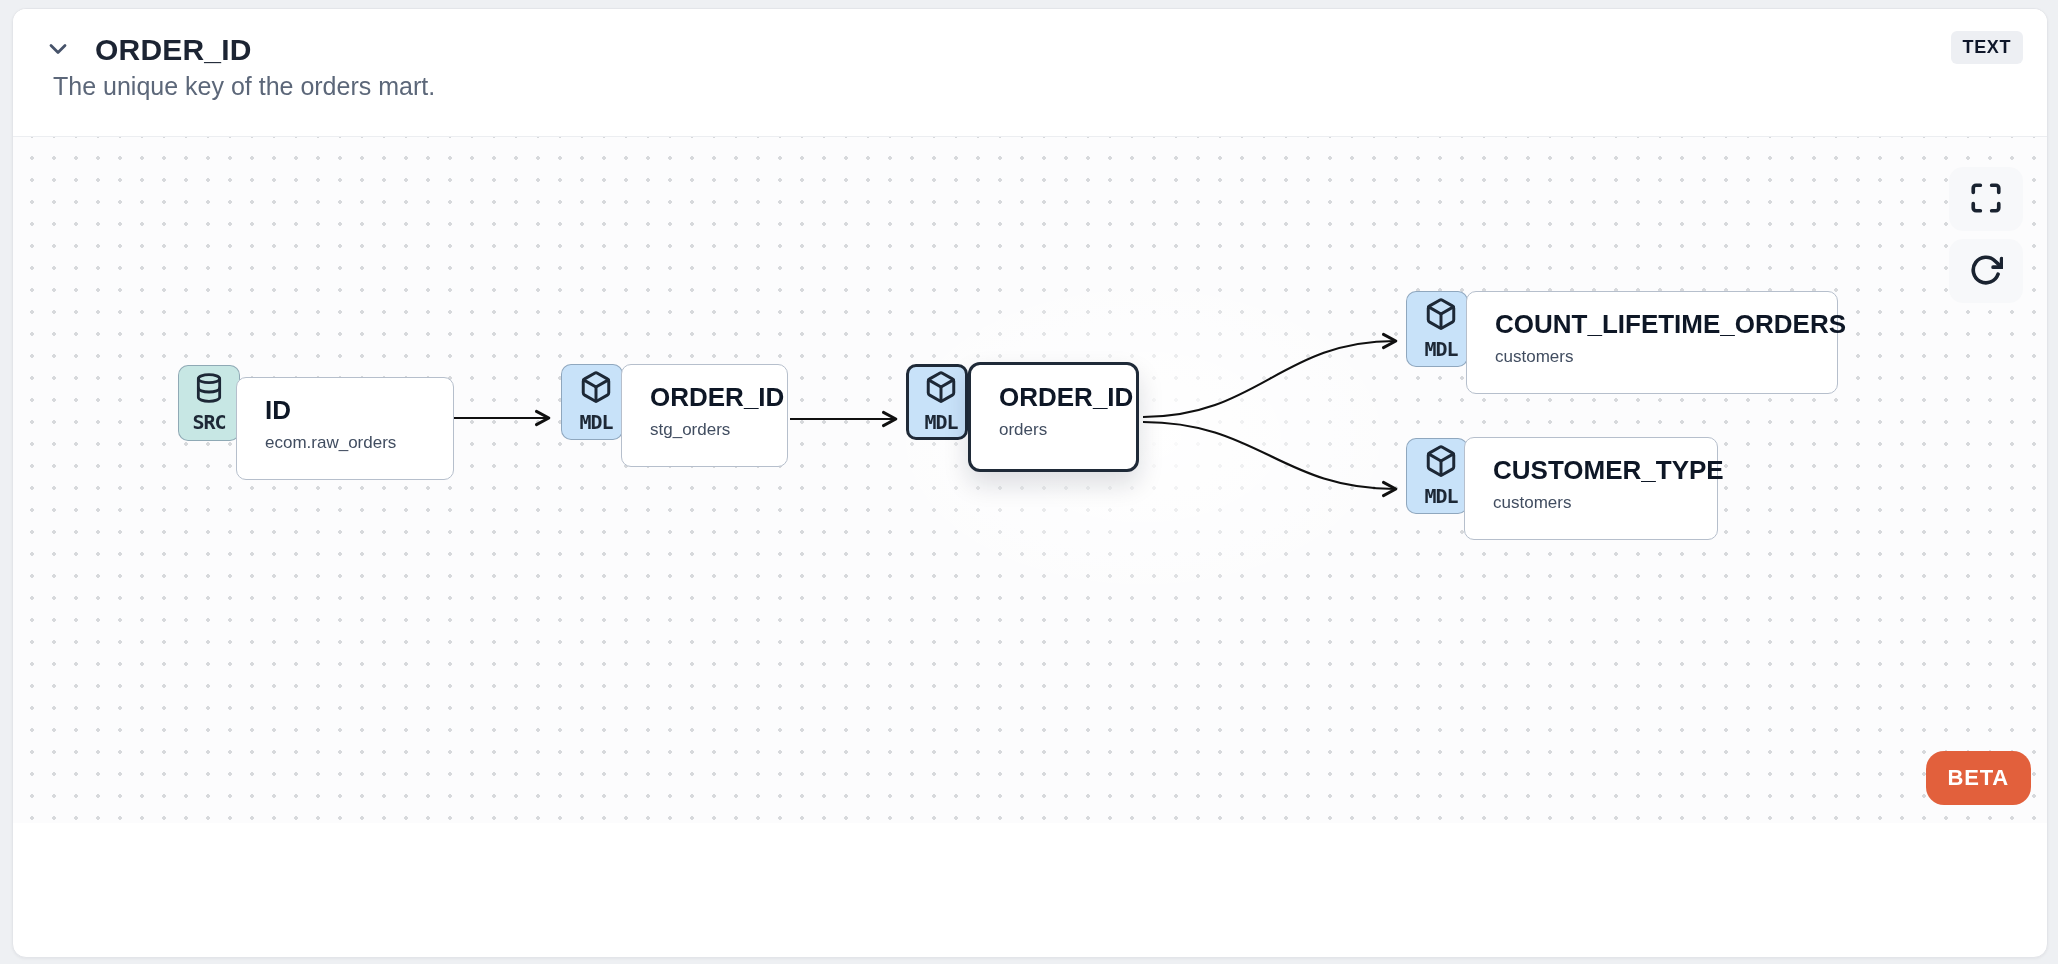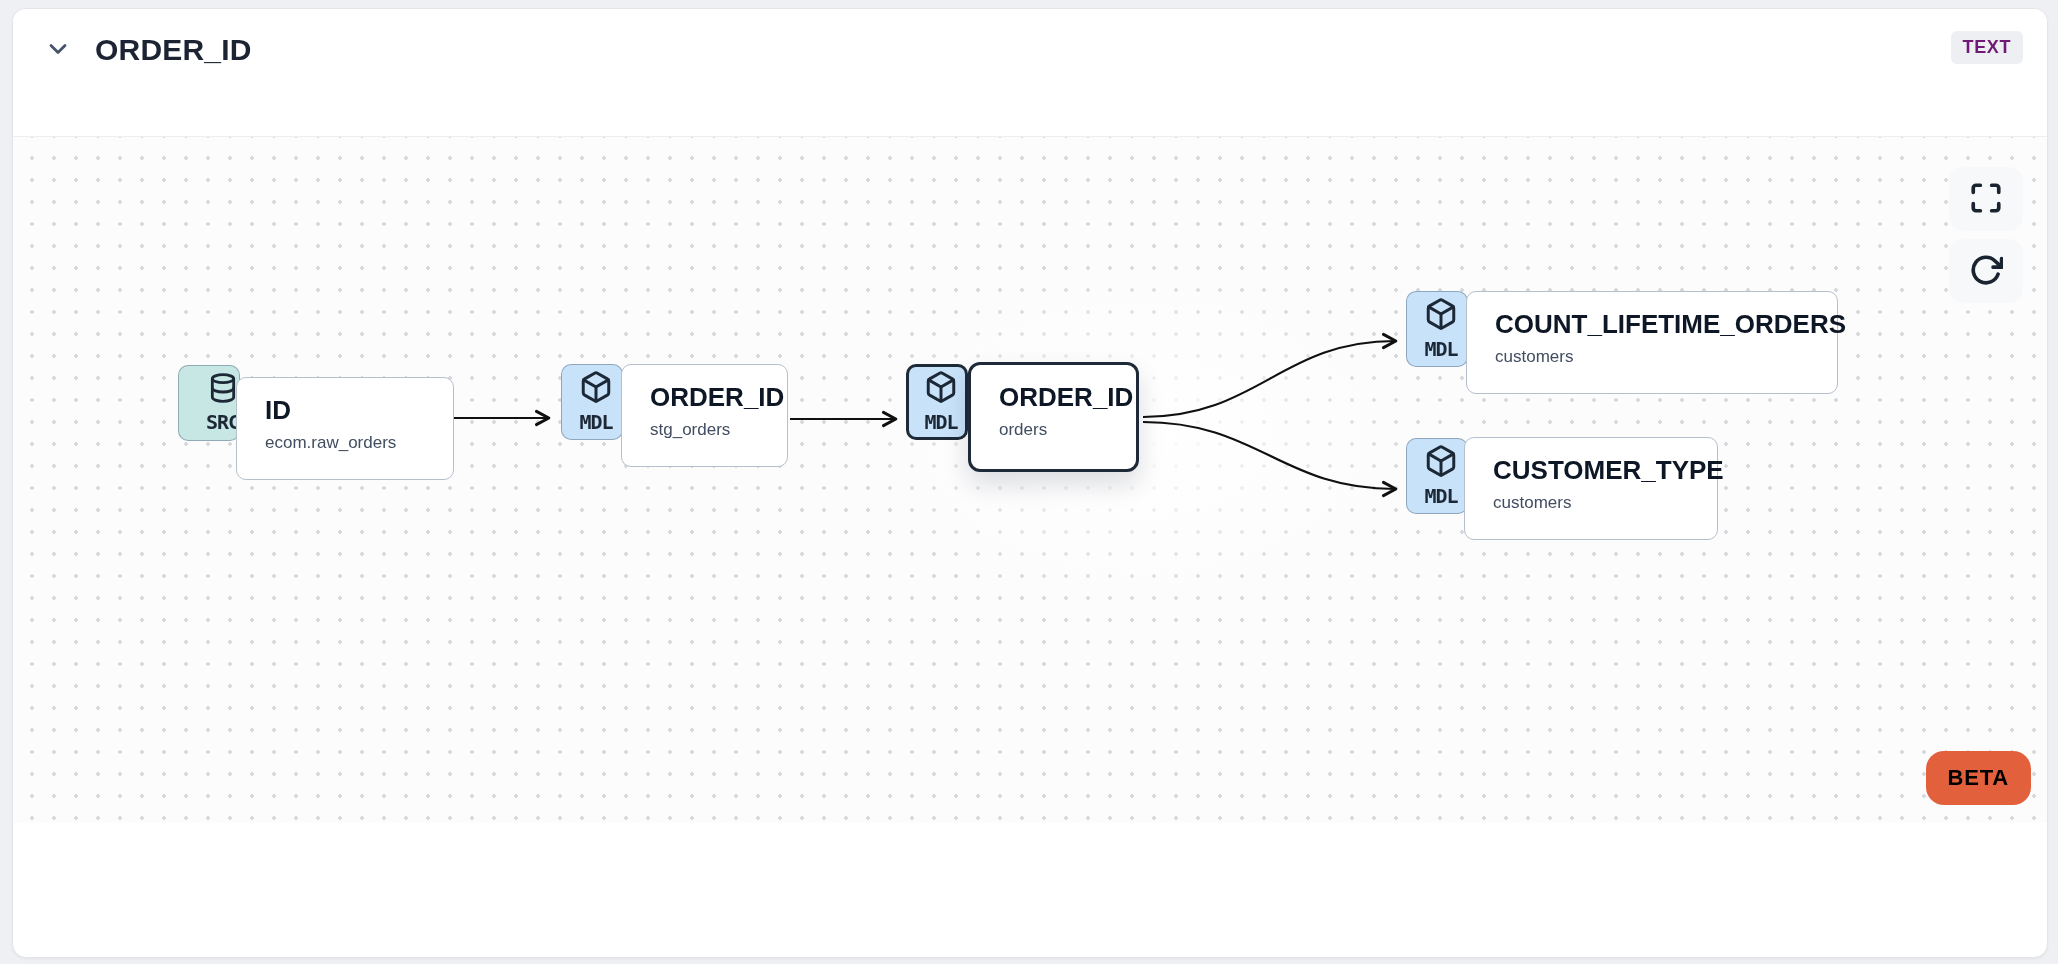--- a/index.html
+++ b/index.html
@@ -6,21 +6,21 @@
   .stage{position:relative;width:2058px;height:964px;overflow:hidden;}
   .card{position:absolute;left:12px;top:8px;width:2034px;height:948px;background:#ffffff;
         border:1px solid #e3e5e9;border-radius:14px;overflow:hidden;box-shadow:0 1px 3px rgba(16,24,40,.05);}
 
   
   .hdr{position:relative;height:127px;background:#ffffff;}
   .hdr-row{position:absolute;left:28px;top:24px;display:flex;align-items:center;gap:20px;}
   .chev-btn{width:34px;height:34px;display:flex;align-items:center;justify-content:center;cursor:pointer;background:none;border:none;padding:0;}
   .title{font-size:30px;font-weight:700;color:#1c2433;letter-spacing:.2px;}
   .desc{position:absolute;left:40px;top:63px;font-size:25px;color:#5c6779;}
-  .type-badge{position:absolute;right:24px;top:22px;background:#edeff3;color:#701a75;font-size:18px;font-weight:700;
+  .type-badge{position:absolute;right:24px;top:22px;background:#edeff3;color:#0f172a;font-size:18px;font-weight:700;
               letter-spacing:.6px;padding:6px 12px;border-radius:6px;}
 
   
   .tests{height:135px;background:#f7f8f9;padding:20px 0 0 26px;box-sizing:border-box;}
   .test-row{display:flex;align-items:center;gap:16px;height:44px;}
   .test-link{font-size:20px;font-weight:700;color:#276c64;text-decoration:underline;text-underline-offset:5px;
              letter-spacing:.4px;cursor:pointer;}
 
   
   .canvas{position:relative;height:686px;background-color:#fcfcfd;border-top:1px solid #eceef1;
@@ -28,54 +28,55 @@
           background-size:22px 22px;background-position:8px 10px;}
   .glow{position:absolute;left:840px;top:120px;width:580px;height:360px;z-index:1;pointer-events:none;
         background:radial-gradient(ellipse at center,rgba(255,255,255,.96) 0%,rgba(255,255,255,0) 70%);}
   svg.edges{position:absolute;left:0;top:0;z-index:2;pointer-events:none;}
 
   
   .node{position:absolute;z-index:3;cursor:pointer;}
   .nbadge{position:absolute;left:0;top:0;width:62px;height:76px;box-sizing:border-box;border-radius:10px;
           border:1.5px solid rgba(96,118,142,.55);display:flex;flex-direction:column;align-items:center;justify-content:center;gap:2px;}
   .nbadge .blabel{font-family:"DejaVu Sans Mono",monospace;font-size:20px;font-weight:bold;color:#1d2836;letter-spacing:-1px;}
-  .badge-src{background:#c7e7e4;align-items:flex-end;}
+  .badge-src{background:#c7e7e4;}
   .badge-mdl{background:#c8e2f9;padding-left:8px;}
   .nbody{position:absolute;box-sizing:border-box;background:#ffffff;border:1.5px solid #b6bfcc;border-radius:10px;
          padding:17px 14px 0 28px;white-space:nowrap;}
   .ntitle{font-size:26px;font-weight:700;color:#0e1726;margin-bottom:7px;}
   .nsub{font-size:17px;color:#414d60;}
   .node.sel .nbadge{border:3.5px solid #1f2a38;}
   .node.sel .nbody{border:3.5px solid #1f2a38;border-radius:12px;box-shadow:0 12px 26px rgba(15,23,42,.14);}
 
   
   .ctrl{position:absolute;right:24px;width:74px;height:64px;border-radius:14px;background:#f7f8fa;z-index:4;
         display:flex;align-items:center;justify-content:center;border:none;cursor:pointer;padding:0;}
   .ctrl.fs{top:30px;} .ctrl.rf{top:102px;}
 
-  .beta{position:absolute;right:16px;bottom:18px;z-index:4;background:#e2603c;color:#000000;font-size:22px;
+  .beta{position:absolute;right:16px;bottom:18px;z-index:4;background:#e2603c;color:#ffffff;font-size:22px;
         font-weight:700;letter-spacing:.8px;padding:14px 22px;border-radius:18px;}
 </style>
 </head>
 <body>
 
 <div class="stage">
  <div class="card">
 
   <div class="hdr">
     <div class="hdr-row">
       <button class="chev-btn">
         <span>
           <svg width="28" height="28" viewBox="0 0 24 24" fill="none" stroke="#47536a" stroke-width="2.4" stroke-linecap="round" stroke-linejoin="round">
                 <polyline points="6 9 12 15 18 9"></polyline>
               </svg>
         </span>
       </button>
       <div class="title">ORDER_ID</div>
     </div>
+    <div class="desc">The unique key of the orders mart.</div>
     <div class="type-badge">TEXT</div>
   </div>
 
 
   <div class="canvas">
     <div class="glow"></div>
 
     <svg class="edges" width="2034" height="686">
       <defs>
         <marker id="arr" viewBox="0 0 12 12" refX="9.5" refY="6" markerWidth="9" markerHeight="9" orient="auto">

